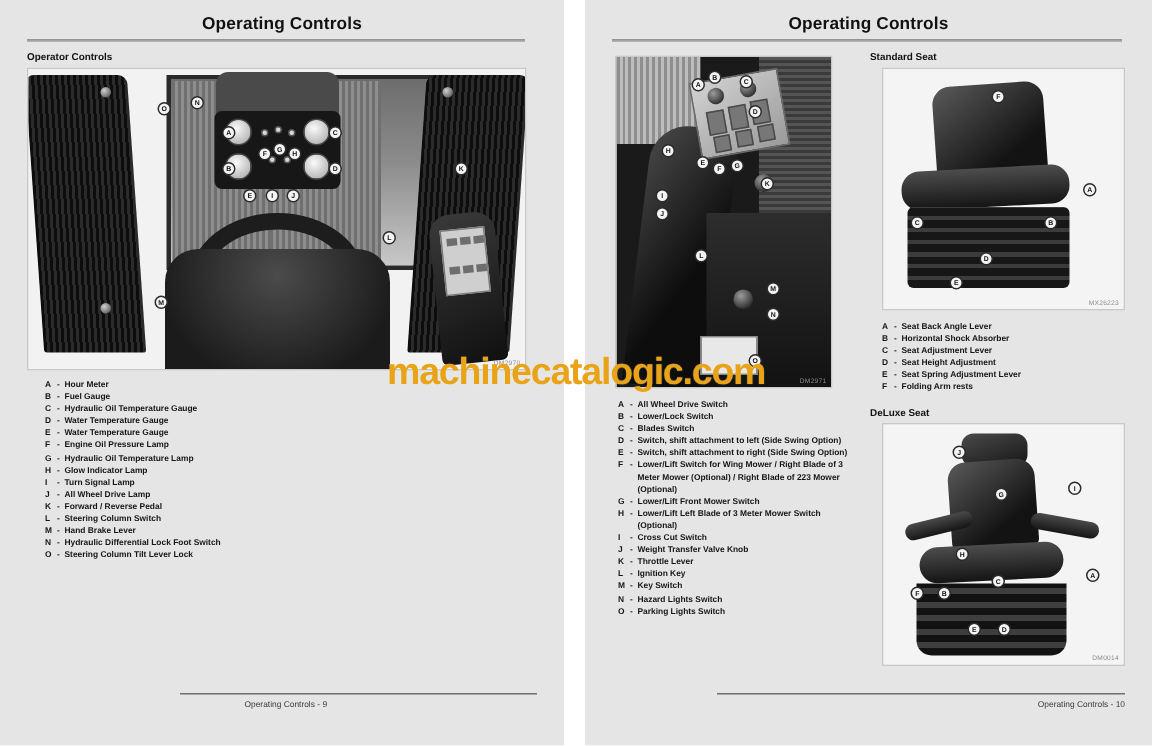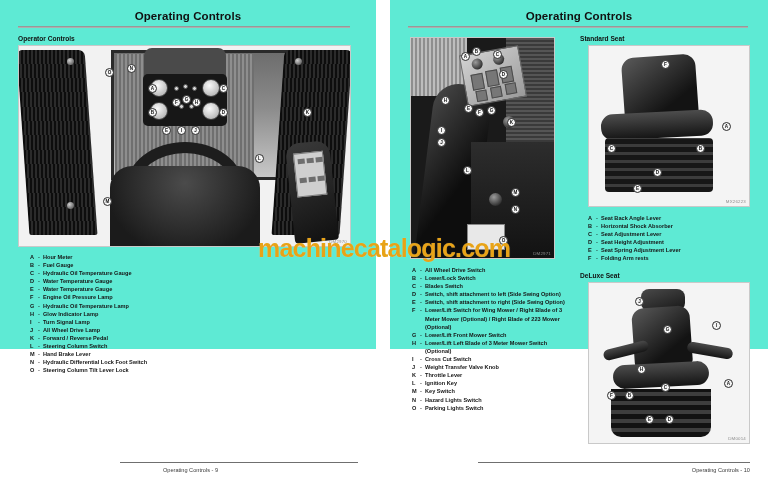--- a/index.html
+++ b/index.html
@@ -5,21 +5,21 @@
   * { box-sizing: border-box; }
   html, body {
     margin: 0; padding: 0;
     width: 768px; height: 497px;
     background: #ffffff;
     font-family: "Liberation Sans", sans-serif;
     overflow: hidden;
   }
   #root { position: relative; width: 768px; height: 497px; background: #fff; }
 
-  .page { position: absolute; top: 0; height: 349px; background: #5eead4; }
+  .page { position: absolute; top: 0; height: 497px; background: #e5e5e5; }
   .page-left  { left: 0px;   width: 376px; }
   .page-right { left: 390px; width: 378px; }
 
   .page-title {
     position: absolute; left: 0; right: 0; top: 10px;
     text-align: center;
     font-size: 11.5px; font-weight: bold; color: #111;
     letter-spacing: .1px;
   }
   .head-rule {

